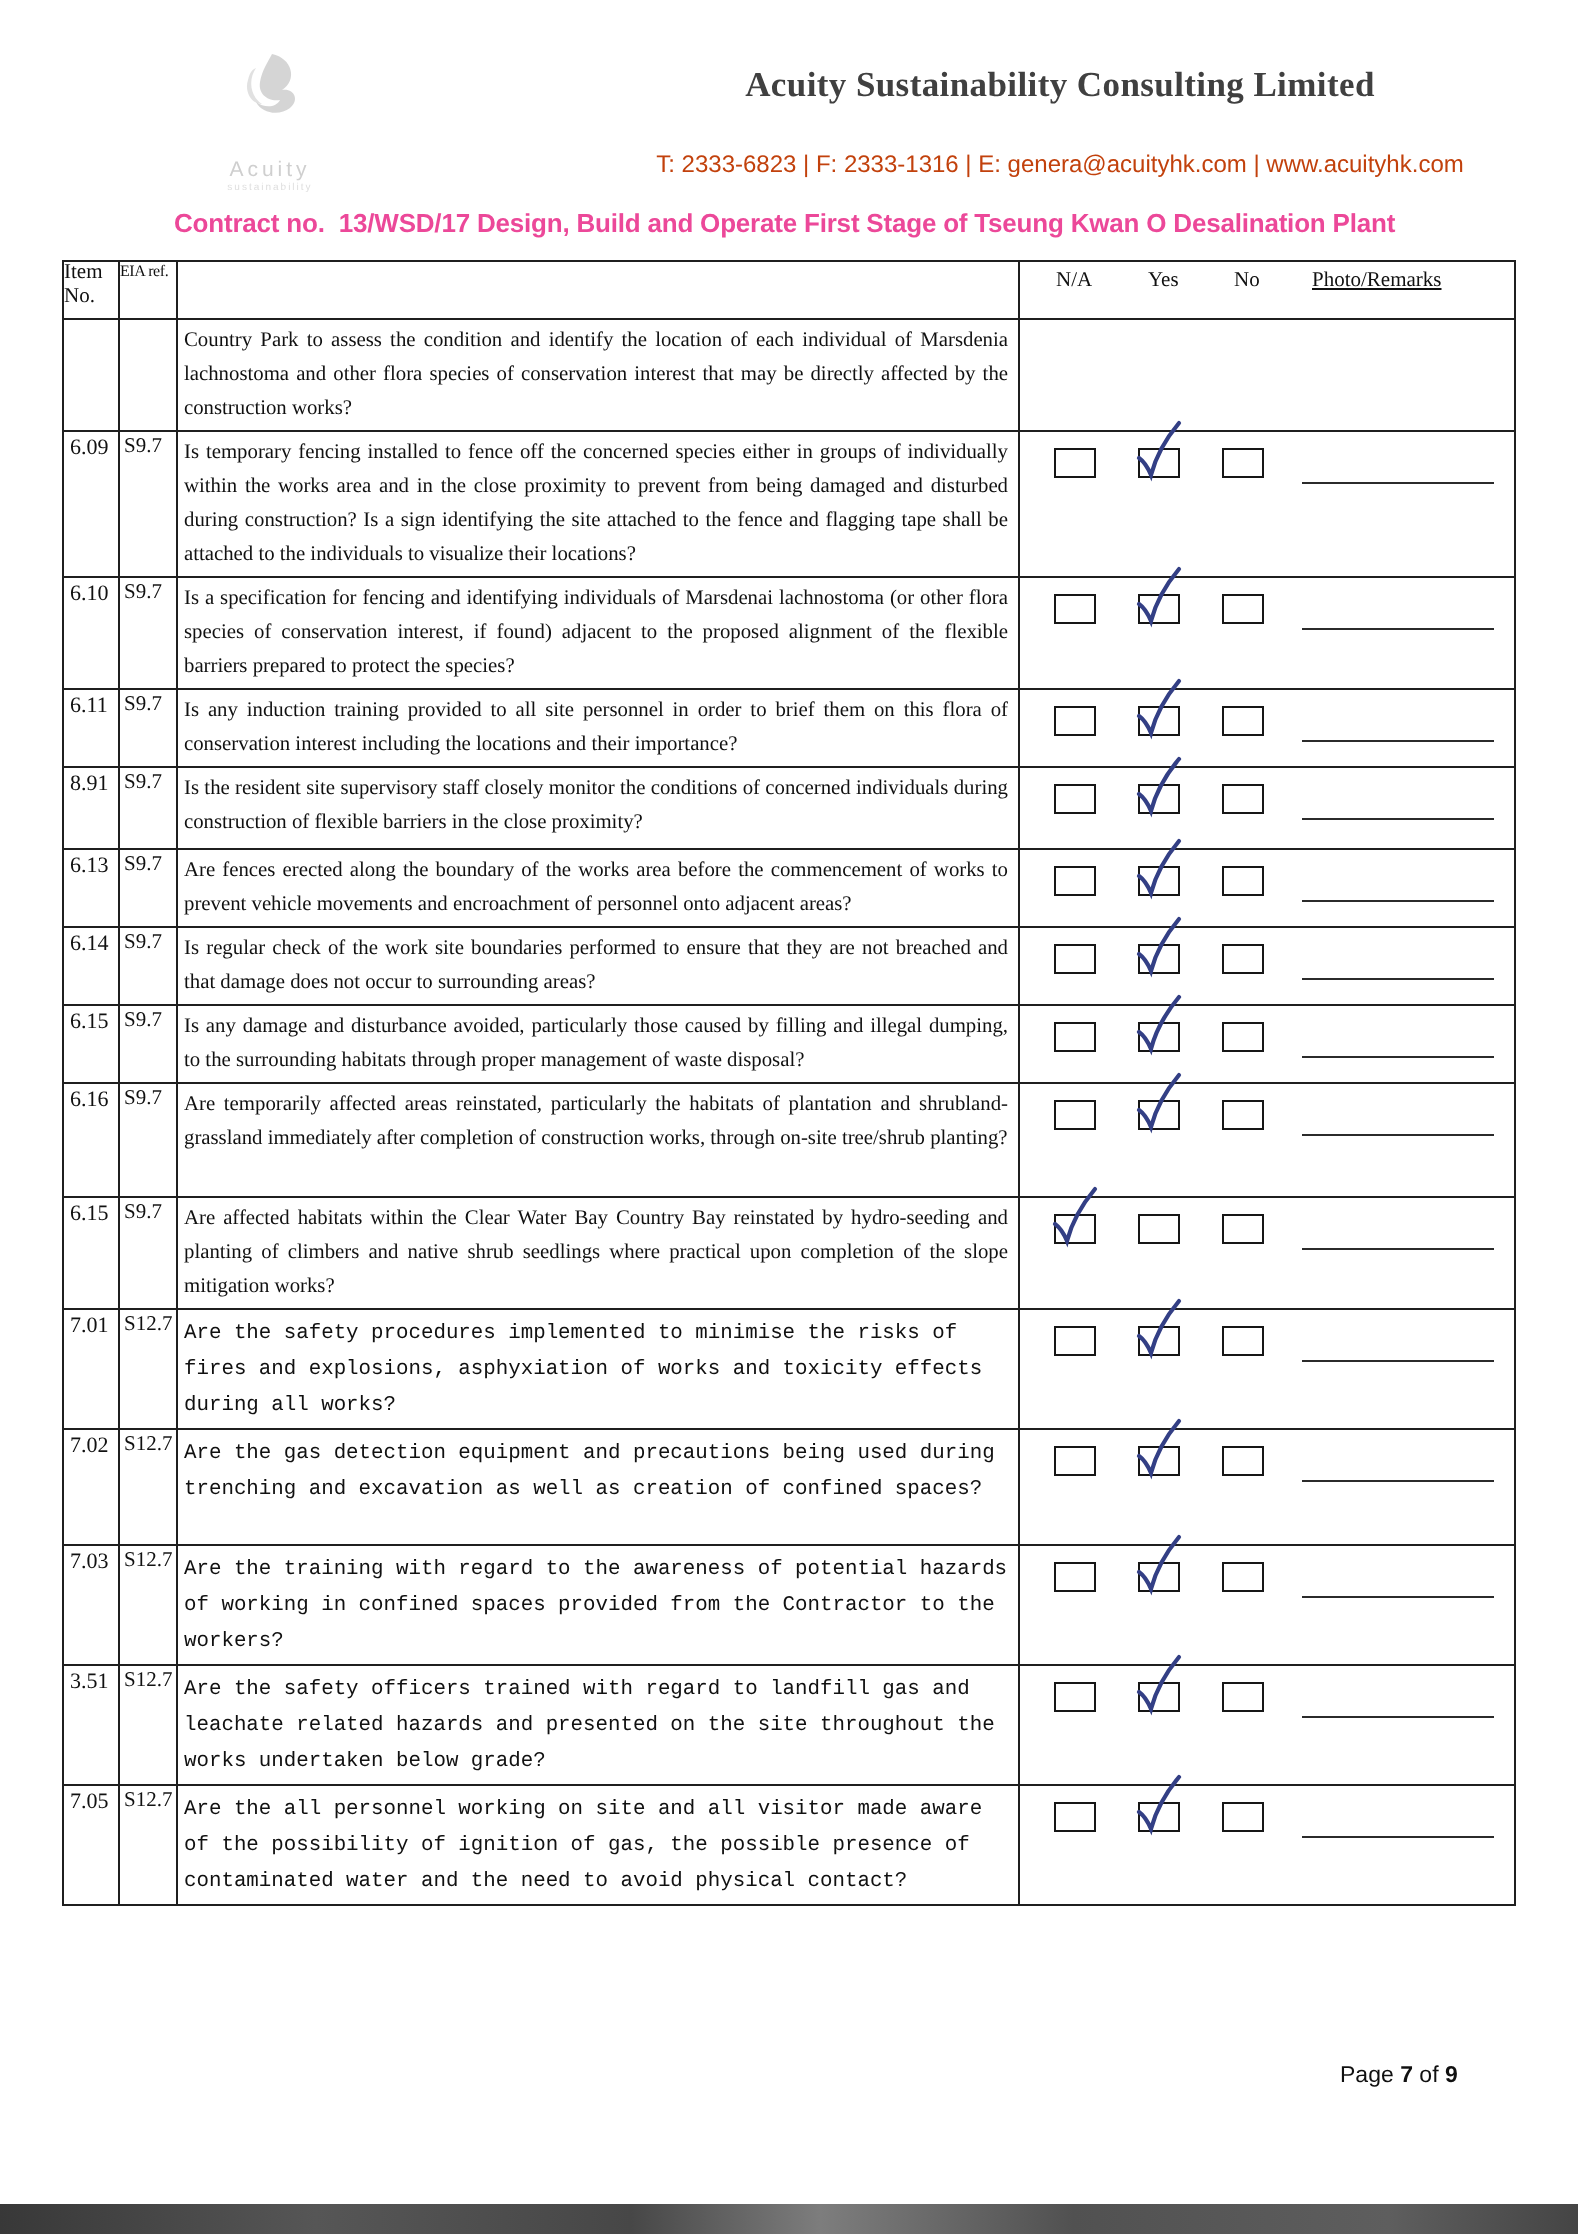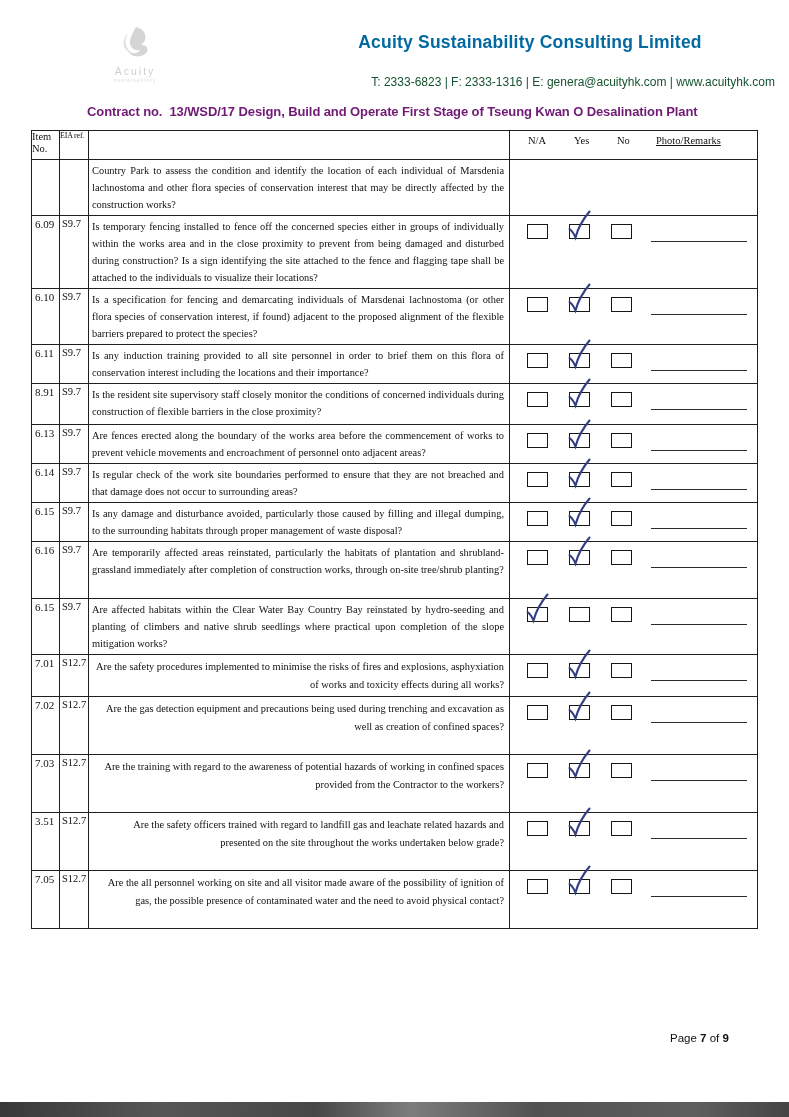--- a/index.html
+++ b/index.html
@@ -9,39 +9,39 @@
     width: 789px; height: 1117px;
     background: #fff;
     font-family: "Liberation Serif", serif;
     color: #111;
     overflow: hidden;
   }
 
   
   .logo { position:absolute; top:24px; left:102px; width:66px; text-align:center; }
   .logo svg { display:block; margin:0 auto; }
-  .logo-text { font-family:"Liberation Sans",sans-serif; font-size:10.5px; color:#cfcfcf; letter-spacing:2px; margin-top:1px; }
+  .logo-text { font-family:"Liberation Sans",sans-serif; font-size:10.5px; color:#cfcfcf; letter-spacing:2px; margin-top:15px; }
   .logo-sub  { font-family:"Liberation Sans",sans-serif; font-size:5px; color:#dedede; letter-spacing:1px; }
 
   .company-name {
     position:absolute; top:32px; left:285px; width:490px; text-align:center;
-    font-family:Liberation Sans, sans-serif; font-size:17.5px; font-weight:700;
-    color:#0369a1; letter-spacing:.2px;
+    font-family:Liberation Serif, serif; font-size:17.5px; font-weight:700;
+    color:#404040; letter-spacing:.2px;
   }
   .address-line, .contact-line {
     position:absolute; left:285px; width:490px; text-align:center;
     font-family:"Liberation Sans",sans-serif; font-size:12px; color:#8e8e8e;
   }
   .address-line { top:58px; }
-  .contact-line { top:75px; color:#14532d;text-align:right; }
+  .contact-line { top:75px; color:#c2410c; }
 
   .doc-title {
     position:absolute; top:104px; left:87px; width:675px;
     font-family:"Liberation Sans",sans-serif; font-size:13px; font-weight:700;
-    color:#701a75; white-space:nowrap; letter-spacing:-0.1px;
+    color:#ec4899; white-space:nowrap; letter-spacing:-0.1px;
   }
 
   
   table.checklist {
     position:absolute; top:130px; left:31px; width:726px;
     border-collapse:collapse; table-layout:fixed;
   }
   .checklist td, .checklist th {
     border:1px solid #1f1f1f; vertical-align:top; padding:0; font-weight:normal; text-align:left;
   }
@@ -54,21 +54,21 @@
   .hl-yes   { left:64px; }
   .hl-no    { left:107px; }
   .hl-photo { left:146px;text-decoration:underline; }
 
   td.item { font-size:11px; padding:2px 1px 1px 3px; }
   td.ref  { font-size:10.5px; padding:2px 1px 1px 2px; }
   .q {
     font-size:10.4px; line-height:17px; padding:2px 5px 2px 3px;
     text-align:justify;
   }
-  tr.s7 .q { text-align:right; line-height:18px; padding-top:3px; }
+  tr.s7 .q { text-align:left; line-height:18px; padding-top:3px;font-family:Liberation Mono, monospace; }
   tr.section-head .q { font-weight:700; text-align:left; line-height:14px; padding:1px 3px; }
   tr.section-head td.item { font-weight:700; }
 
   td.answer { position:relative; }
   .box {
     position:absolute; top:8px; width:21px; height:15px;
     border:1.2px solid #161616; background:#fff;
   }
   .b0 { left:17px; } .b1 { left:59px; } .b2 { left:101px; }
   .rline {
@@ -171,21 +171,21 @@
             <svg class="tick t-yes" viewBox="0 0 28 34">
               <path d="M4.5 21 Q8 23.5 10.5 29.5 Q14 16 24.5 3.5" fill="none" stroke="#333f85" stroke-width="2.1" stroke-linecap="round"></path>
             </svg>
             <div class="rline"></div>
           </td>
         </tr>
         <tr class="">
           <td class="item">6.10</td>
           <td class="ref">S9.7</td>
           <td class="qcell">
-            <div class="q">Is a specification for fencing and demarcating individuals of Marsdenai lachnostoma (or other flora species of conservation interest, if found) adjacent to the proposed alignment of the flexible barriers prepared to protect the species?</div>
+            <div class="q">Is a specification for fencing and identifying individuals of Marsdenai lachnostoma (or other flora species of conservation interest, if found) adjacent to the proposed alignment of the flexible barriers prepared to protect the species?</div>
           </td>
           <td class="answer">
             <div class="box b0"></div>
             <div class="box b1"></div>
             <div class="box b2"></div>
             <svg class="tick t-yes" viewBox="0 0 28 34">
               <path d="M4.5 21 Q8 23.5 10.5 29.5 Q14 16 24.5 3.5" fill="none" stroke="#333f85" stroke-width="2.1" stroke-linecap="round"></path>
             </svg>
             <div class="rline"></div>
           </td>

